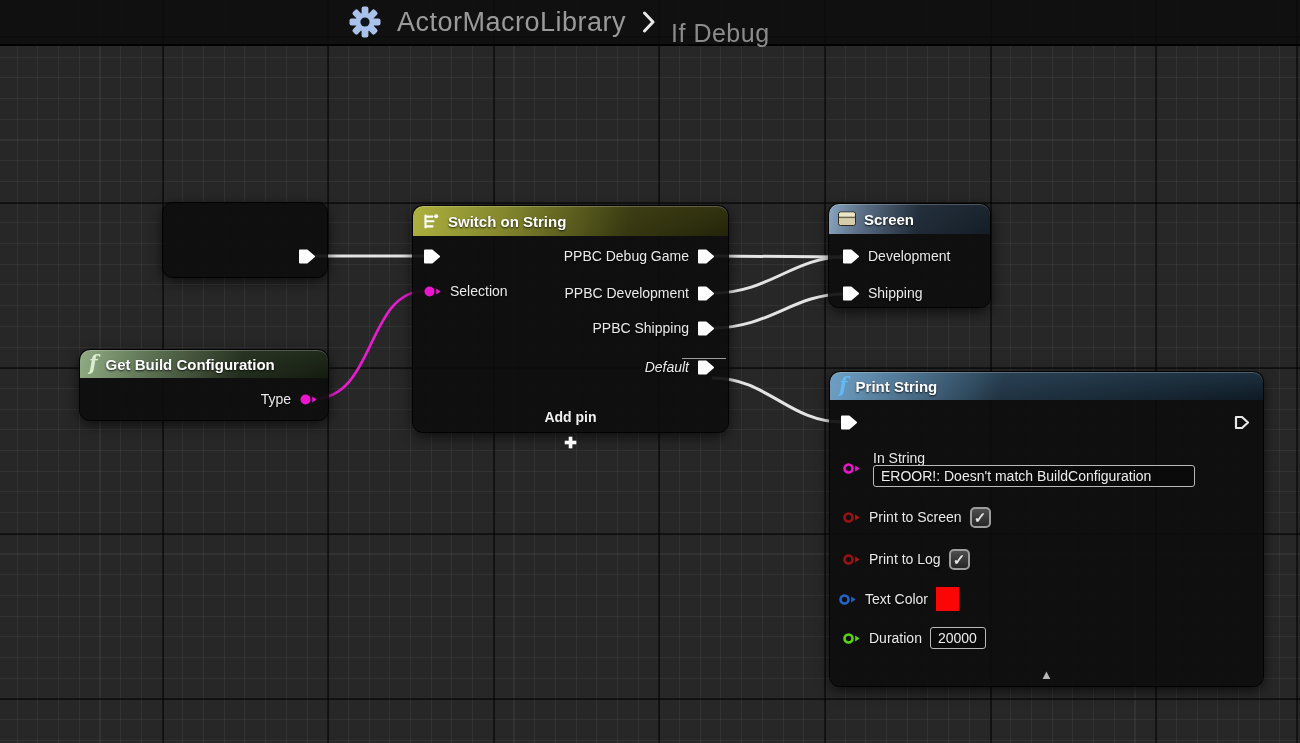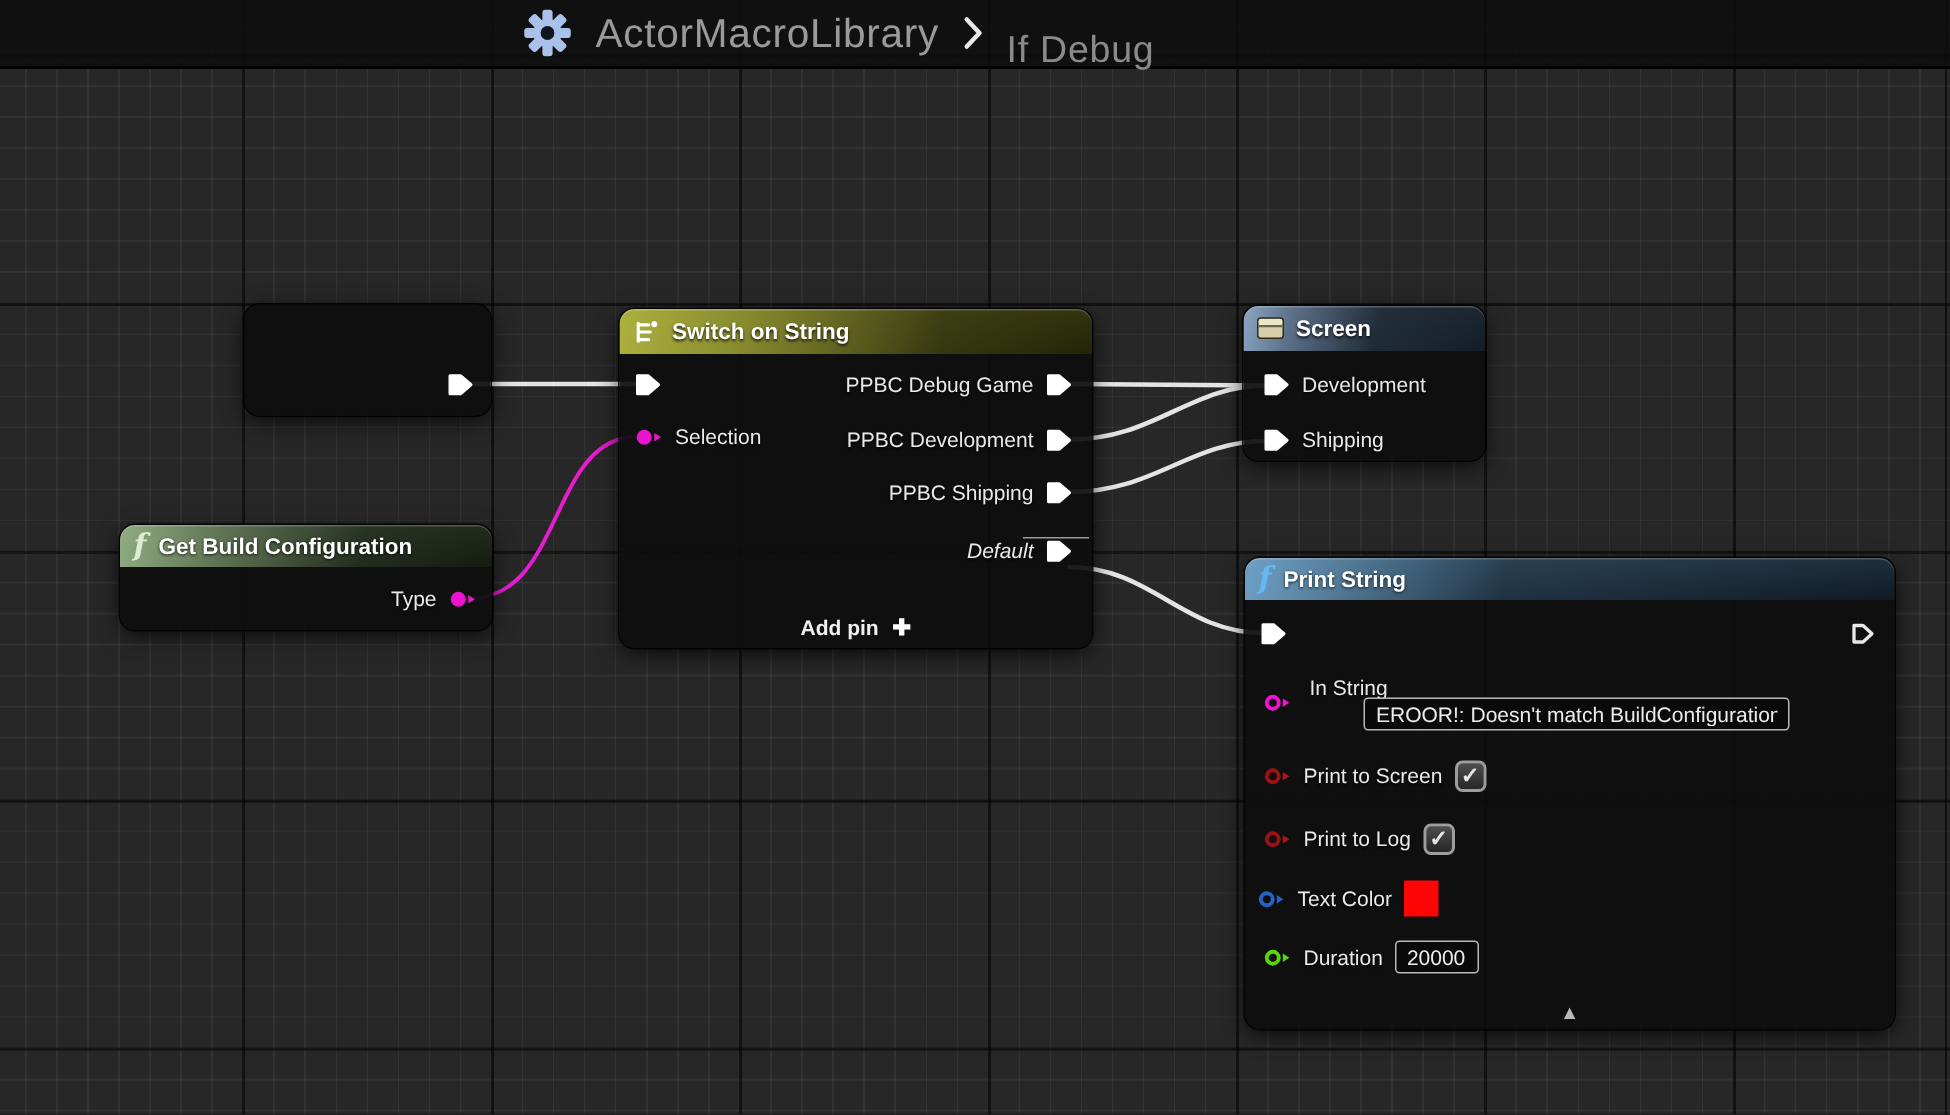--- a/index.html
+++ b/index.html
@@ -42,21 +42,21 @@
   .hdr-switch{background:linear-gradient(100deg,#adb13e 0%,#85882d 28%,#45471790 68%,#2a2b0e00 100%), linear-gradient(#31320f,#232409);}
   .hdr-fn-green{background:linear-gradient(100deg,#90ac83 0%,#5d7253 28%,#2e3a2890 65%,#18201300 100%), linear-gradient(#202b1b,#141b10);}
   .hdr-fn-blue{background:linear-gradient(100deg,#6fa0c4 0%,#44678250 40%,#1e313f00 100%), linear-gradient(#1d2f3e,#0f1a24);}
   .fn-icon{font-family:"DejaVu Serif",serif;font-style:italic;font-weight:bold;font-size:20px;line-height:20px;margin-top:-3px;}
   .fn-icon.blue{color:#64b9f5;}
   .fn-icon.green{color:#dcecd2;}
   .pin-row{position:absolute;display:flex;align-items:center;gap:8px;height:26px;color:#e9e9e9;font-size:14px;white-space:nowrap;}
   .pin-label{text-shadow:0 1px 2px rgba(0,0,0,0.8);}
   .pin-label.italic{font-style:italic;}
   .sep-line{position:absolute;height:1px;background:#b5b5b5;opacity:0.85;}
-  .addpin-row{position:absolute;left:0;right:0;display:flex;align-items:center;justify-content:center;gap:9px;color:#f0f0f0;font-size:14px;font-weight:bold;}
+  .addpin-row{position:absolute;left:0;right:0;display:flex;align-items:center;justify-content:center;gap:9px;color:#f0f0f0;font-size:14px;font-weight:bold;flex-direction:column;}
   .plus-glyph{font-size:15px;color:#ffffff;}
   .text-field{
     background:rgba(8,8,8,0.65);border:1px solid #b9b9b9;border-radius:3px;
     color:#ececec;font-size:14px;font-family:"Liberation Sans",sans-serif;
     padding:1px 7px;height:22px;outline:none;
   }
   .checkbox{
     width:21px;height:21px;border:2px solid #9d9d9d;border-radius:5px;
     background:linear-gradient(#4e4e4e,#262626);
     display:flex;align-items:center;justify-content:center;
@@ -212,21 +212,21 @@
     <div class="pin-row" style="right:12px;top:37px;">
       <svg width="18" height="17" viewBox="0 0 18 17">
         <polygon points="3,3 9,3 15,8.5 9,14 3,14" fill="none" stroke="#e8e8e8" stroke-width="2.2" stroke-linejoin="round"></polygon>
       </svg>
     </div>
     <span class="pin-label" style="position:absolute;left:43px;top:78px;font-size:14px;color:#e9e9e9;">In String</span>
     <svg style="position:absolute;left:12px;top:90px;" width="19" height="13" viewBox="0 0 19 13">
       <circle cx="6.5" cy="6.5" r="4" fill="none" stroke="#ed14cf" stroke-width="2.6"></circle>
       <path d="M13.2 3.6 L17.6 6.5 L13.2 9.4 Z" fill="#ed14cf"></path>
     </svg>
-    <input class="text-field" style="position: absolute; left: 43px; top: 93px; width: 284px; margin-left: 36px;" value="EROOR!: Doesn't match BuildConfiguration">
+    <input class="text-field" style="position: absolute; left: 43px; top: 93px; width: 322px;" value="EROOR!: Doesn't match BuildConfiguration">
 
     <div class="pin-row" style="left:12px;top:132px;">
       <svg width="19" height="13" viewBox="0 0 19 13">
         <circle cx="6.5" cy="6.5" r="4" fill="none" stroke="#9c1212" stroke-width="2.6"></circle>
         <path d="M13.2 3.6 L17.6 6.5 L13.2 9.4 Z" fill="#b01616"></path>
       </svg>
       <span class="pin-label">Print to Screen</span>
       <div class="checkbox">
         <span>✓</span>
       </div>

